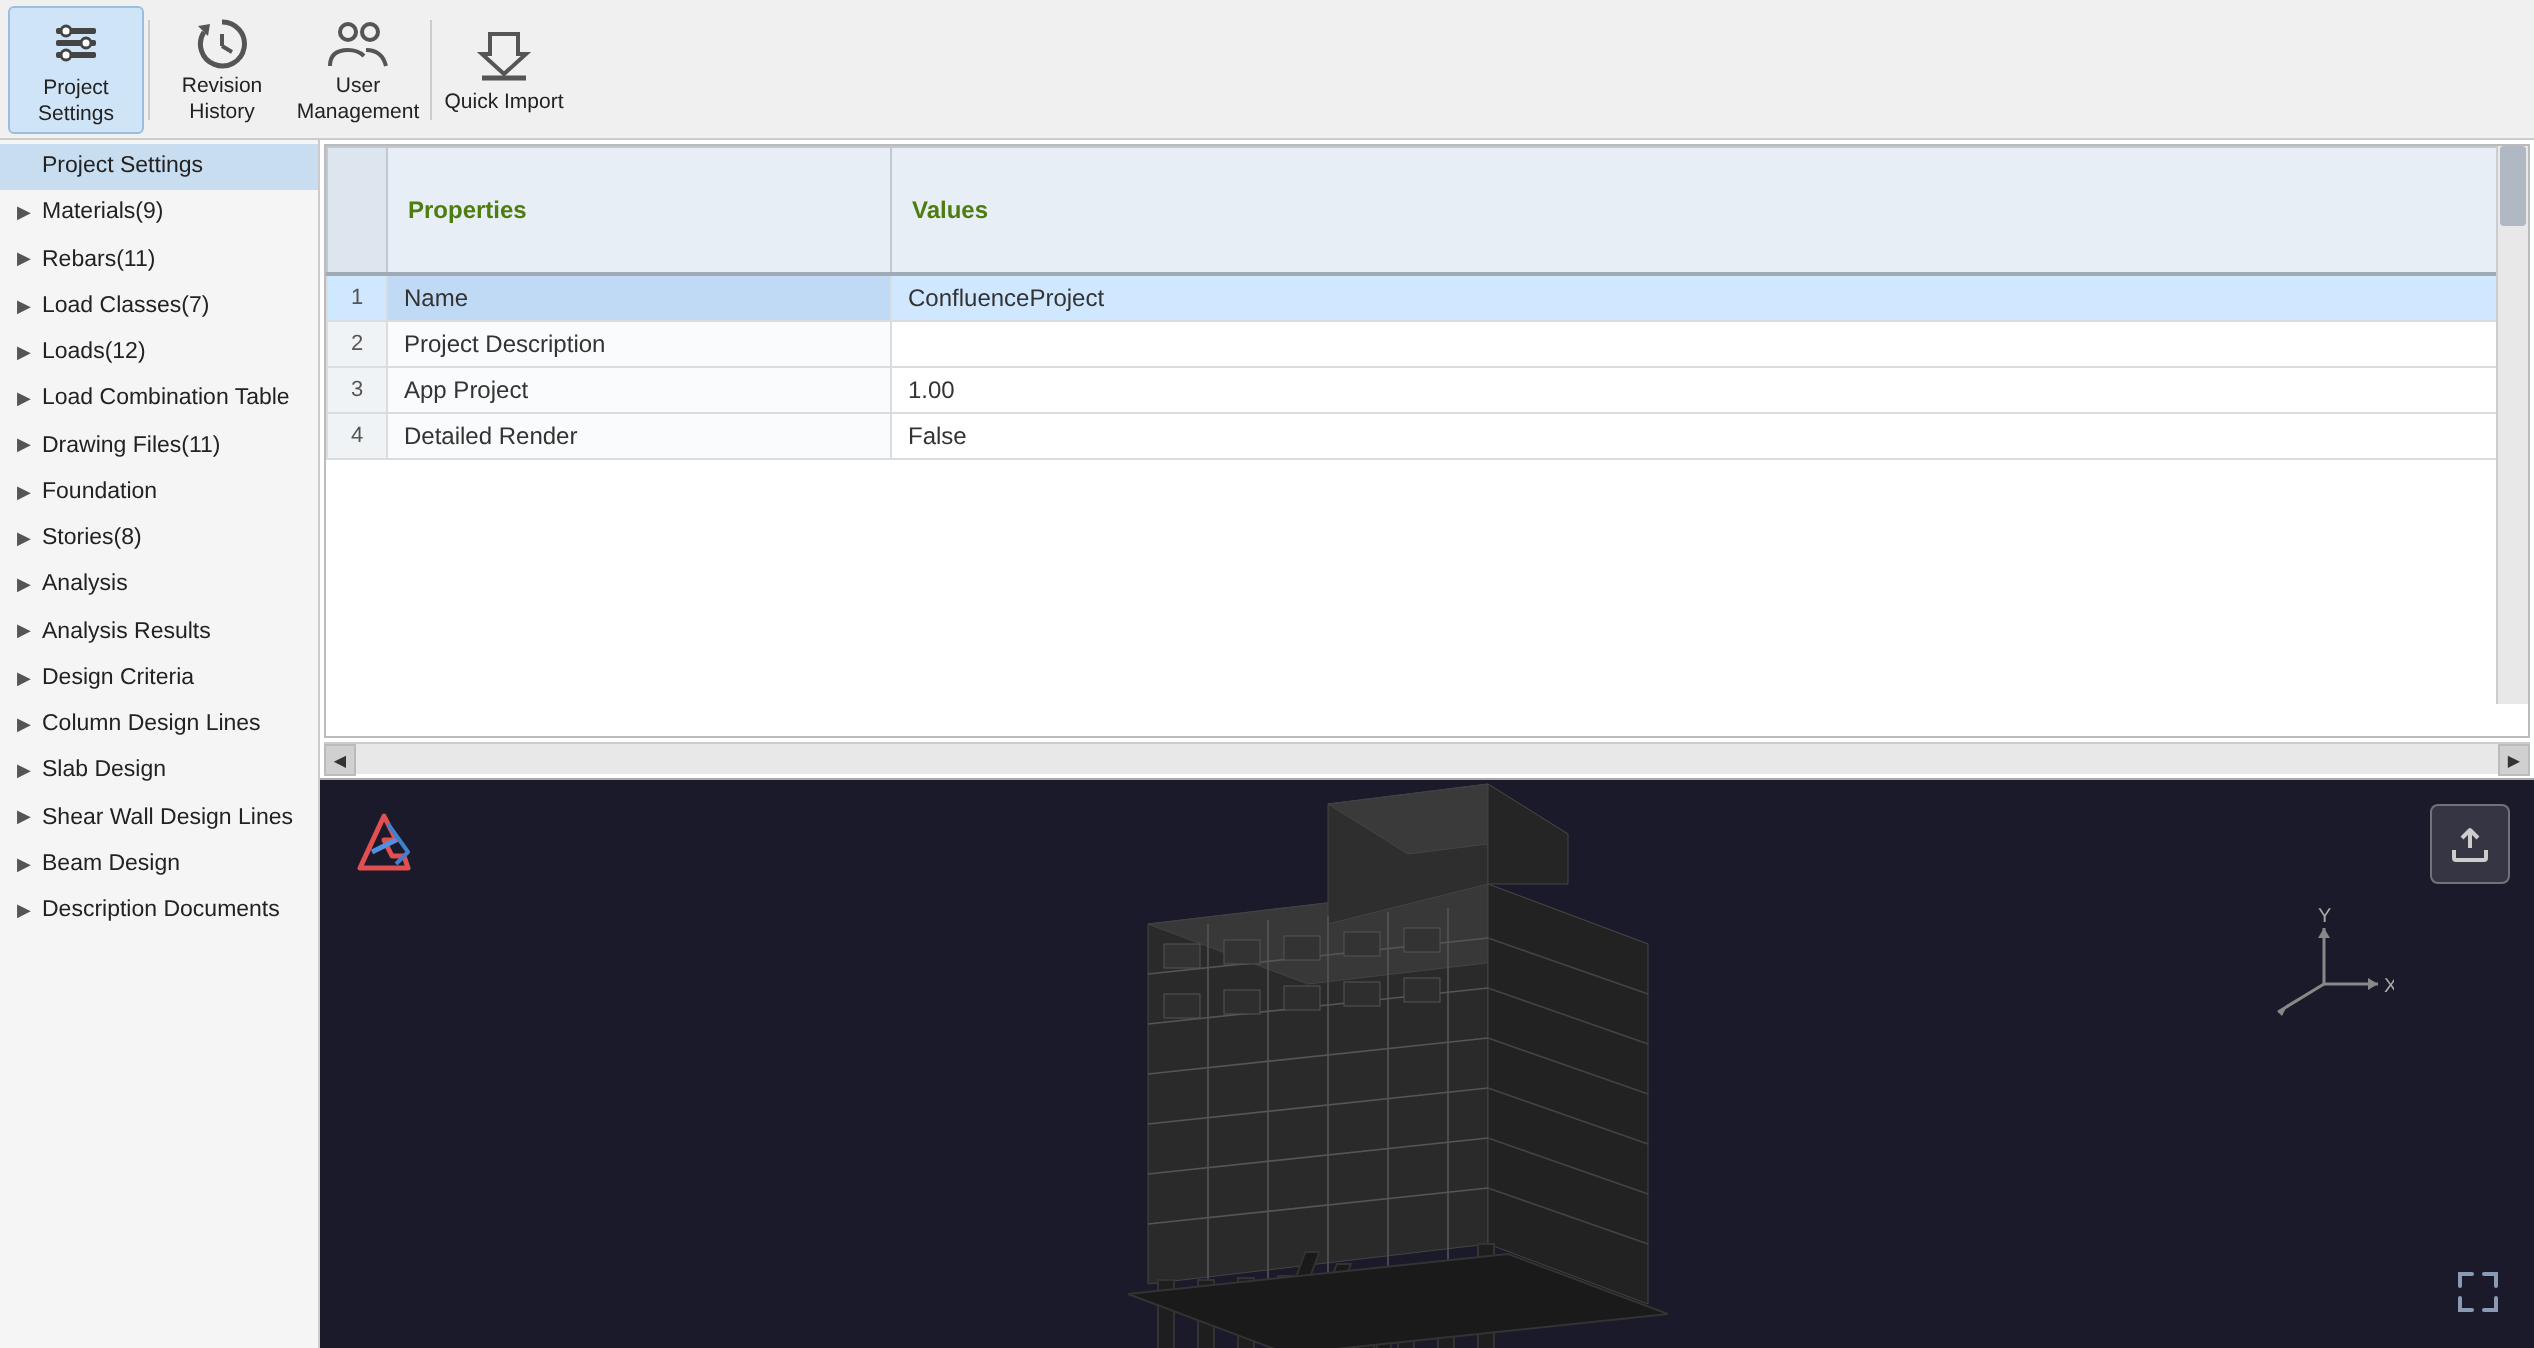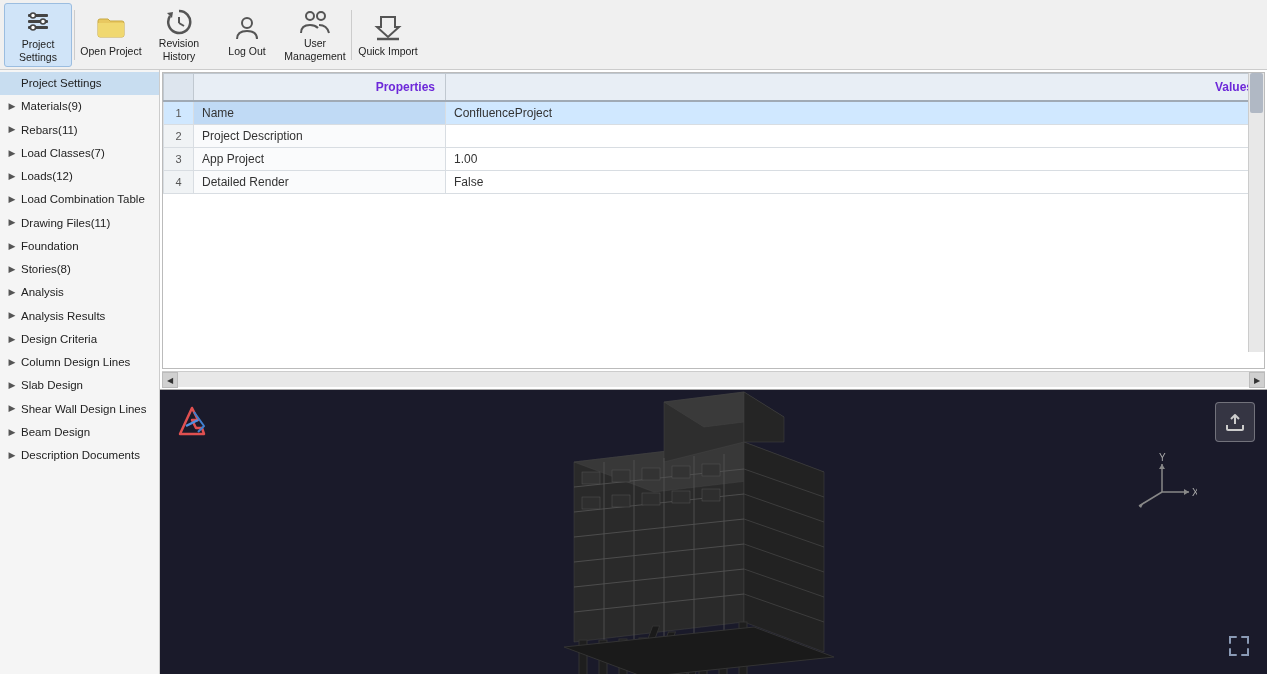--- a/index.html
+++ b/index.html
@@ -126,26 +126,26 @@
       margin: 2px;
     }
 
     .prop-table {
       width: 100%;
       border-collapse: collapse;
       font-size: 12px;
     }
     .prop-table thead th {
       background: #e8eef5;
-      padding: 6px 10px;
-      text-align: right;
+      padding: 24px 10px;
+      text-align: left;
       font-weight: 600;
       border: 1px solid #c0c8d0;
       border-bottom: 2px solid #a0aab5;
-      color: #6d28d9;
+      color: #4d7c0f;
     }
     .prop-table tbody tr td {
       padding: 4px 8px;
       border: 1px solid #d8dde2;
       color: #333;
     }
     .prop-table tbody tr td:first-child {
       background: #f0f3f5;
       text-align: center;
       width: 30px;
@@ -278,54 +278,34 @@
         <circle cx="20" cy="15.5" r="2.5" fill="#fff" stroke="#444" stroke-width="1.5"></circle>
         <circle cx="10" cy="21.5" r="2.5" fill="#fff" stroke="#444" stroke-width="1.5"></circle>
       </svg>
     </div>
     <span class="toolbar-label">Project
 Settings</span>
   </div>
 
   <div class="toolbar-divider"></div>
 
-  <div class="toolbar-item">
-    <div class="toolbar-icon">
-      <svg width="30" height="28" viewBox="0 0 30 28">
-        <path d="M2 8 Q2 6 4 6 L12 6 L14 8 L26 8 Q28 8 28 10 L28 22 Q28 24 26 24 L4 24 Q2 24 2 22 Z" fill="#e8c860" stroke="#c8a840" stroke-width="1"></path>
-        <path d="M2 10 L28 10 L28 22 Q28 24 26 24 L4 24 Q2 24 2 22 Z" fill="#f0d870"></path>
-      </svg>
-    </div>
-    <span class="toolbar-label">Open
-Project</span>
-  </div>
 
   <div class="toolbar-item">
     <div class="toolbar-icon">
       <svg width="30" height="28" viewBox="0 0 30 28">
         <path d="M15 4 A11 11 0 1 1 6 9" fill="none" stroke="#555" stroke-width="2.5"></path>
         <polygon points="3,6 8,11 9,5" fill="#555"></polygon>
         <line x1="15" y1="10" x2="15" y2="16" stroke="#555" stroke-width="2"></line>
         <line x1="15" y1="16" x2="20" y2="19" stroke="#555" stroke-width="2"></line>
       </svg>
     </div>
     <span class="toolbar-label">Revision
 History</span>
   </div>
 
-  <div class="toolbar-item">
-    <div class="toolbar-icon">
-      <svg width="30" height="28" viewBox="0 0 30 28">
-        <circle cx="15" cy="10" r="5" fill="none" stroke="#555" stroke-width="2"></circle>
-        <path d="M5 26 Q5 18 15 18 Q25 18 25 26" fill="none" stroke="#555" stroke-width="2"></path>
-      </svg>
-    </div>
-    <span class="toolbar-label">Log
-Out</span>
-  </div>
 
   <div class="toolbar-item">
     <div class="toolbar-icon">
       <svg width="32" height="28" viewBox="0 0 32 28">
         <circle cx="11" cy="9" r="4" fill="none" stroke="#555" stroke-width="2"></circle>
         <path d="M2 26 Q2 18 11 18 Q16 18 19 21" fill="none" stroke="#555" stroke-width="2"></path>
         <circle cx="22" cy="9" r="4" fill="none" stroke="#555" stroke-width="2"></circle>
         <path d="M20 18 Q28 18 30 26" fill="none" stroke="#555" stroke-width="2"></path>
       </svg>
     </div>

